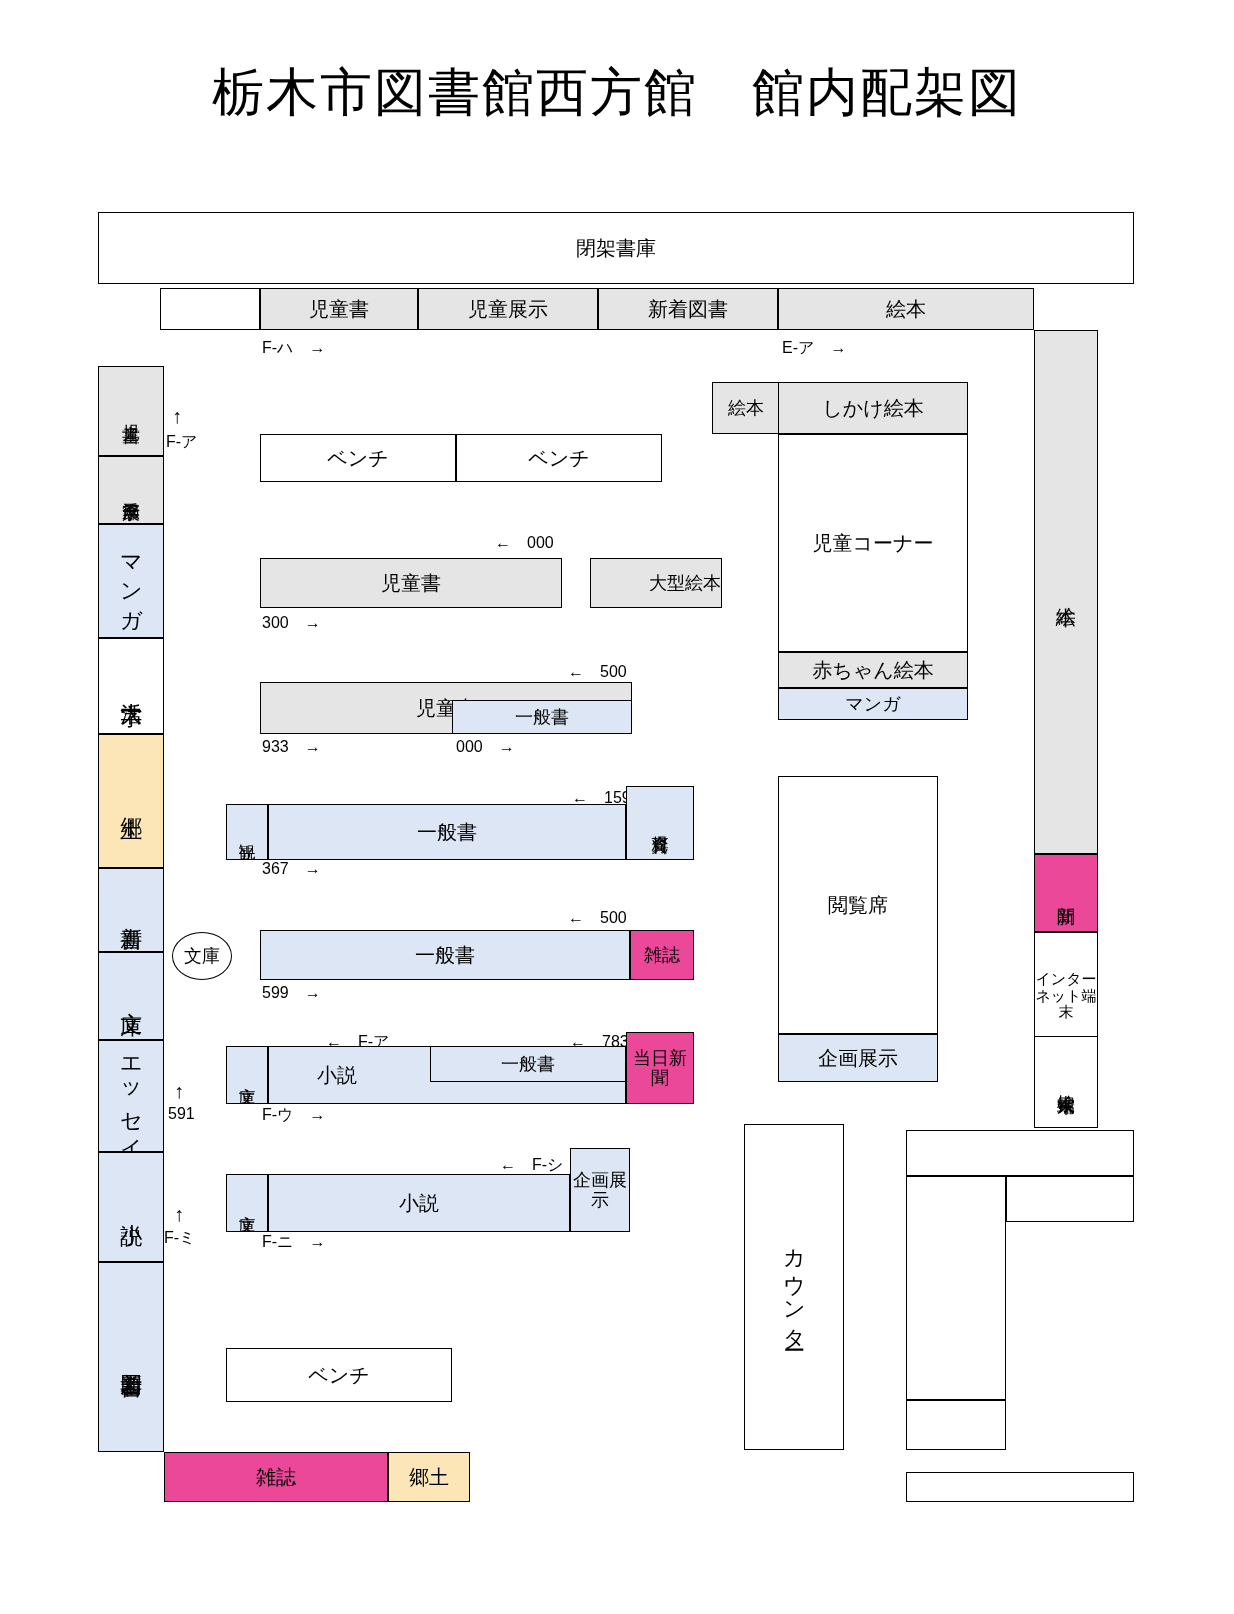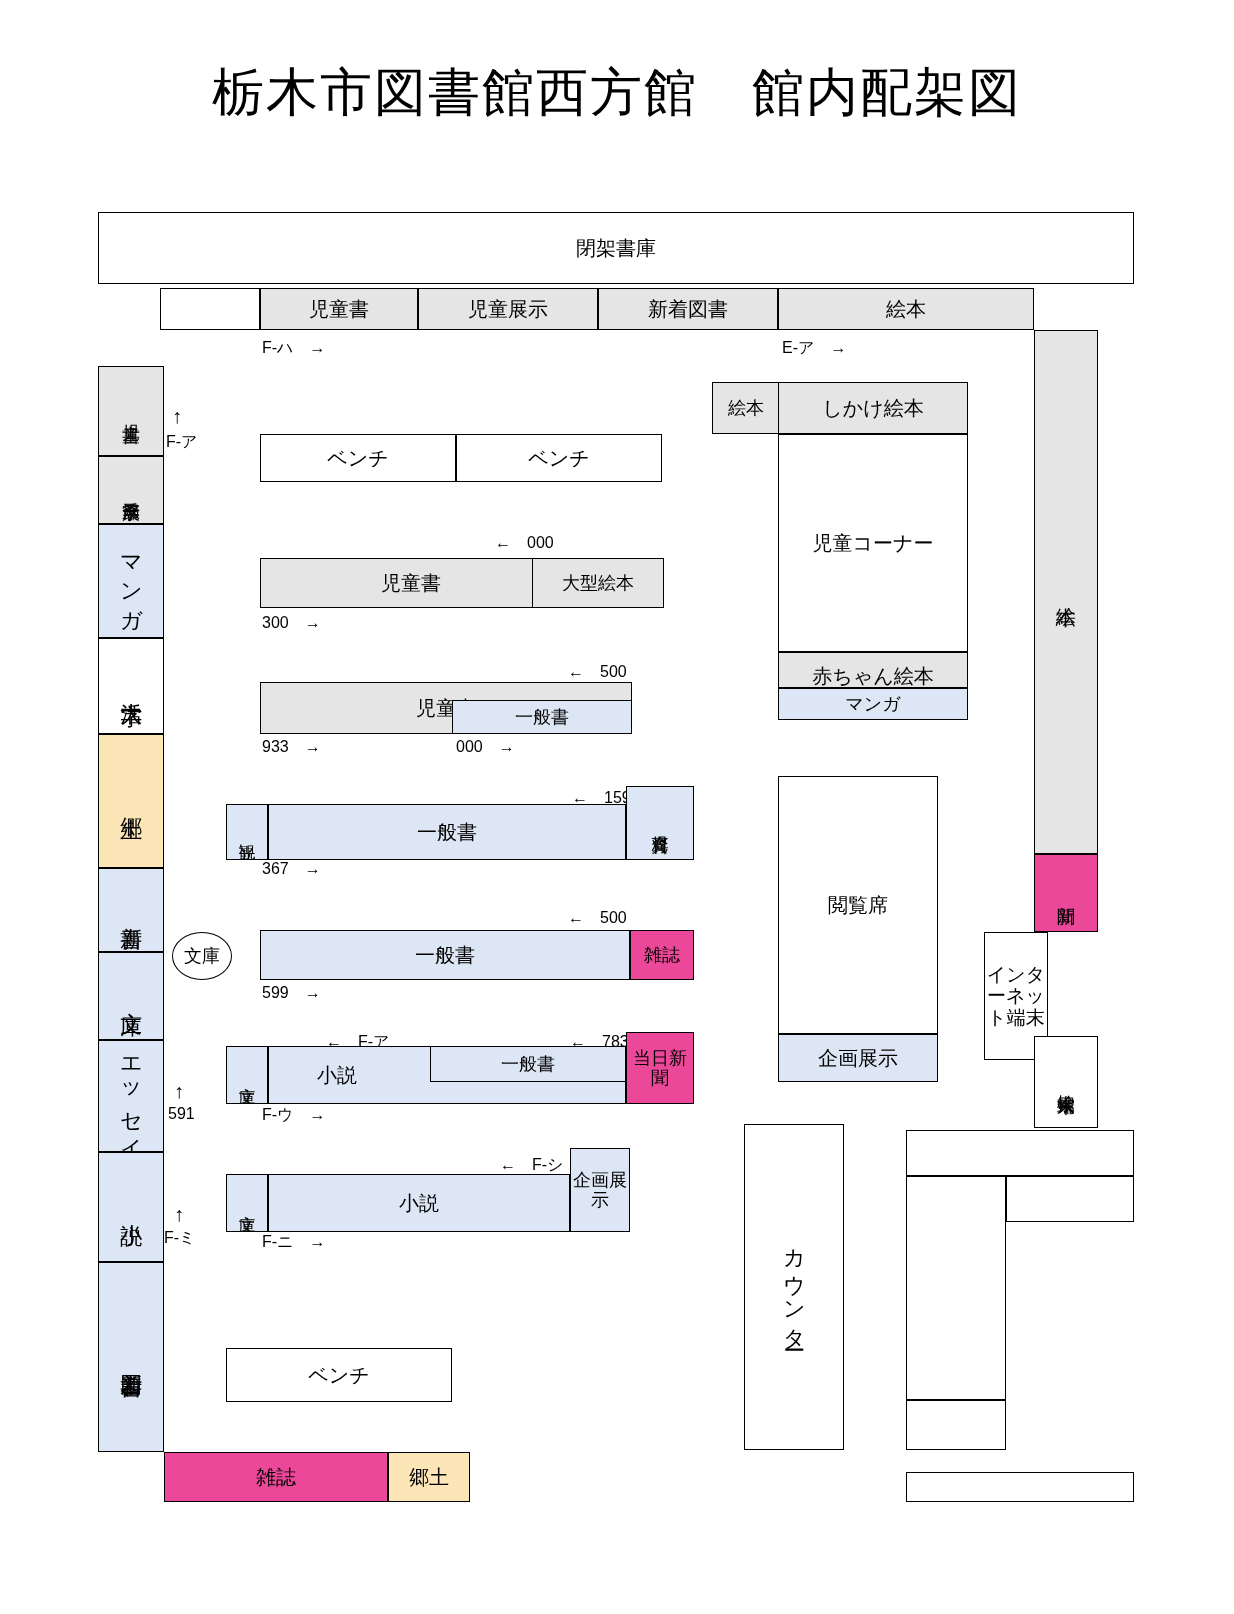--- a/index.html
+++ b/index.html
@@ -102,37 +102,37 @@
 
   <div class="lbl" style="left:262px; top:338px;">F-ハ　→</div>
   <div class="lbl" style="left:782px; top:338px;">E-ア　→</div>
 
   <div class="box pink" style="left:1034px; top:330px; width:64px; height:524px;">
     <span class="vert">絵本</span>
   </div>
   <div class="box green" style="left:1034px; top:854px; width:64px; height:78px;">
     <span class="vert f18">新聞</span>
   </div>
-  <div class="box white" style="left:984px; top:932px; width:64px; height:128px; font-size:19px;">
+  <div class="box white" style="left:1034px; top:932px; width:64px; height:128px; font-size:15px;">
     <span>インターネット端末</span>
   </div>
   <div class="box white" style="left:1034px; top:1036px; width:64px; height:92px;">
     <span class="vert f18">検索端末</span>
   </div>
 
   <div class="box pink" style="left:712px; top:382px; width:68px; height:52px; font-size:18px;">
     <span>絵本</span>
   </div>
   <div class="box white" style="left:778px; top:434px; width:190px; height:218px;">
     <span>児童コーナー</span>
   </div>
   <div class="box pink" style="left:778px; top:382px; width:190px; height:52px;">
     <span>しかけ絵本</span>
   </div>
-  <div class="box pink" style="left:778px; top:652px; width:190px; height:36px;align-items:flex-end;">
+  <div class="box pink" style="left:778px; top:652px; width:190px; height:36px;">
     <span>赤ちゃん絵本</span>
   </div>
   <div class="box blue" style="left:778px; top:688px; width:190px; height:32px; font-size:18px;">
     <span>マンガ</span>
   </div>
 
   <div class="box white" style="left:778px; top:776px; width:160px; height:258px;">
     <span>閲覧席</span>
   </div>
   <div class="box blue" style="left:778px; top:1034px; width:160px; height:48px;">
@@ -181,21 +181,21 @@
     <span>ベンチ</span>
   </div>
   <div class="box white" style="left:456px; top:434px; width:206px; height:48px;">
     <span>ベンチ</span>
   </div>
 
   <div class="lbl" style="left:495px; top:533px;">←　000</div>
   <div class="box pink" style="left:260px; top:558px; width:302px; height:50px;">
     <span>児童書</span>
   </div>
-  <div class="box pink" style="left:532px; top:558px; width:132px; height:50px;">
+  <div class="box pink" style="left:590px; top:558px; width:132px; height:50px;justify-content:flex-end;">
     <span class="f18">大型絵本</span>
   </div>
   <div class="lbl" style="left:262px; top:613px;">300　→</div>
 
   <div class="lbl" style="left:568px; top:662px;">←　500</div>
   <div class="box pink" style="left:260px; top:682px; width:372px; height:52px;">
     <span>児童書</span>
   </div>
   <div class="box blue" style="left:452px; top:700px; width:180px; height:34px;">
     <span class="f18">一般書</span>

